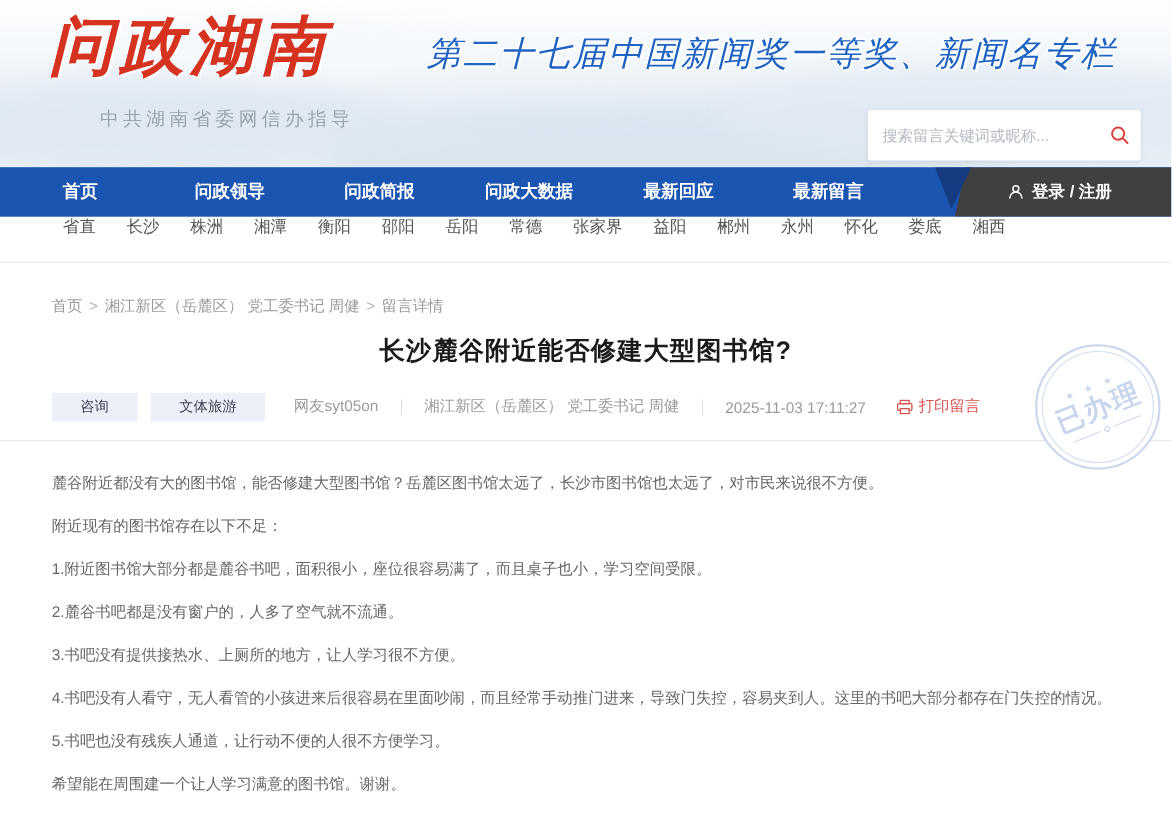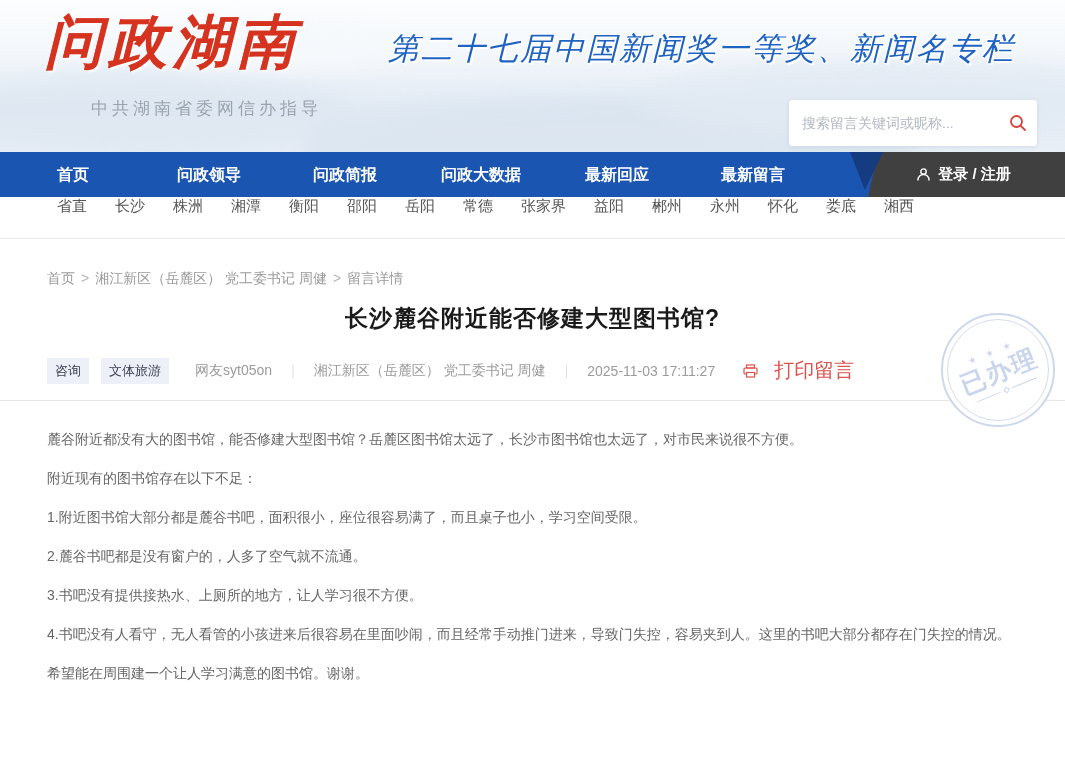--- a/index.html
+++ b/index.html
@@ -84,28 +84,28 @@
   .article-title {
     position:absolute; left:0; right:0; top:64px; text-align:center;
     font-size:23px; font-weight:bold; color:#1a1a1a; letter-spacing:1px;
   }
   .meta-row {
     position:absolute; left:47px; top:118px; display:flex; align-items:center;
     font-size:14px; color:#9b9b9b;
   }
   .tag {
     background:#edf0f8; color:#3c4254; font-size:13px;
-    padding:4px 8px; border-radius:0; margin-right:12px; white-space:nowrap;
+    padding:4px 26px; border-radius:0; margin-right:12px; white-space:nowrap;
   }
   .meta-item { white-space:nowrap; }
   .meta-author { margin-left:14px; }
   .pipe { margin:0 14px; color:#dcdcdc; }
   .print-btn {
-    display:flex; align-items:center; gap:16px; margin-left:28px;
-    color:#d9534f; cursor:pointer; font-size:20px;
+    display:flex; align-items:center; gap:5px; margin-left:28px;
+    color:#d9534f; cursor:pointer; font-size:14px;
   }
 
   
   .stamp {
     position:absolute; right:10px; top:74px; width:114px; height:114px;
     border:2px solid #ccd8ee; border-radius:50%; background:#fff; z-index:2;
     display:flex; align-items:center; justify-content:center;
   }
   .stamp-inner {
     position:absolute; inset:4px; border:1px solid #d3ddf0; border-radius:50%;
@@ -235,14 +235,15 @@
 
 <div class="divider"></div>
 
 <section class="article-body">
   <p>麓谷附近都没有大的图书馆，能否修建大型图书馆？岳麓区图书馆太远了，长沙市图书馆也太远了，对市民来说很不方便。</p>
   <p>附近现有的图书馆存在以下不足：</p>
   <p>1.附近图书馆大部分都是麓谷书吧，面积很小，座位很容易满了，而且桌子也小，学习空间受限。</p>
   <p>2.麓谷书吧都是没有窗户的，人多了空气就不流通。</p>
   <p>3.书吧没有提供接热水、上厕所的地方，让人学习很不方便。</p>
   <p>4.书吧没有人看守，无人看管的小孩进来后很容易在里面吵闹，而且经常手动推门进来，导致门失控，容易夹到人。这里的书吧大部分都存在门失控的情况。</p>
+  <p>5.书吧也没有残疾人通道，让行动不便的人很不方便学习。</p>
   <p>希望能在周围建一个让人学习满意的图书馆。谢谢。</p>
 </section>
 
 </body></html>

